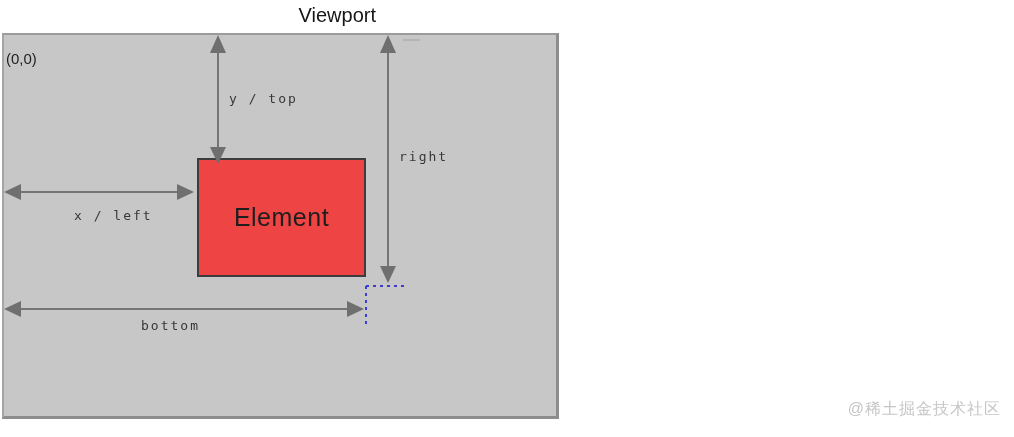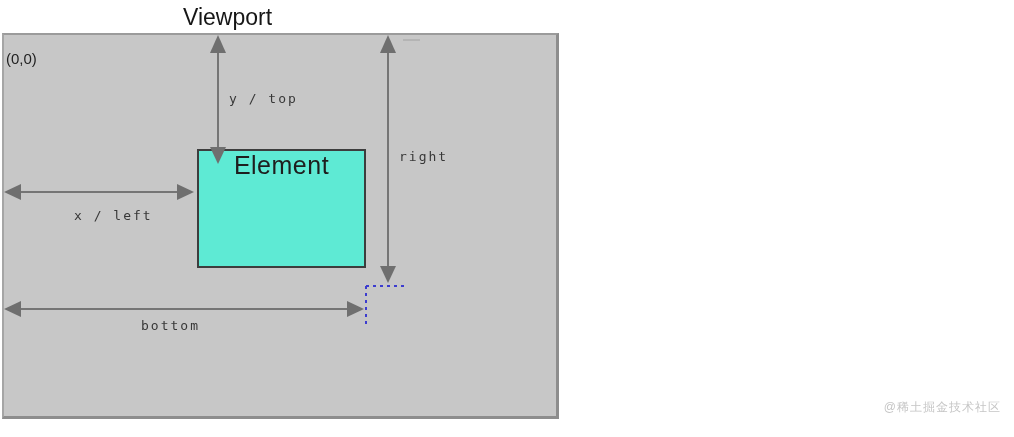--- a/index.html
+++ b/index.html
@@ -10,25 +10,25 @@
   }
   .stage {
     position: relative;
     width: 1014px;
     height: 437px;
     background: #ffffff;
     overflow: hidden;
   }
   .diagram-title {
     position: absolute;
-    left: 183px;
+    left: 216px;
     top: 4px;
     width: 160px;
-    text-align: left;
-    font-size: 23px;
+    text-align: right;
+    font-size: 20px;
     color: #161616;
     font-family: "Liberation Sans", sans-serif;
   }
   .viewport-box {
     position: absolute;
     left: 2px;
     top: 33px;
     width: 552px;
     height: 381px;
     background: #c7c7c7;
@@ -42,26 +42,27 @@
     left: 6px;
     top: 34px;
     font-size: 15px;
     color: #1f1f1f;
     font-family: "Liberation Sans", sans-serif;
     margin-top: 16px;
   }
   .element-box {
     position: absolute;
     left: 197px;
-    top: 149px;
+    top: 158px;
     width: 165px;
     height: 115px;
-    background: #5eead4;
+    background: #ef4444;
     border: 2px solid #3d3d3d;
     display: flex;
+    align-items: center;
     justify-content: center;
   }
   .element-label {
     font-size: 25px;
     color: #1e1e1e;
     letter-spacing: 0.5px;
   }
   .overlay-svg {
     position: absolute;
     left: 0;
@@ -79,21 +80,21 @@
     white-space: pre;
   }
   .label-y-top   { left: 229px; top: 91px; }
   .label-bottom  { left: 399px; top: 149px; }
   .label-x-left  { left: 62px;  top: 208px; margin-left: 12px; }
   .label-right   { left: 141px; top: 318px; }
   .watermark {
     position: absolute;
     right: 13px;
     top: 399px;
-    font-size: 12px;
+    font-size: 16px;
     color: #c6c6c6;
     font-family: "Liberation Sans", sans-serif;
     letter-spacing: 1px;
     text-align: center;
   }
 </style>
 </head>
 <body>
 
 <div class="stage">

